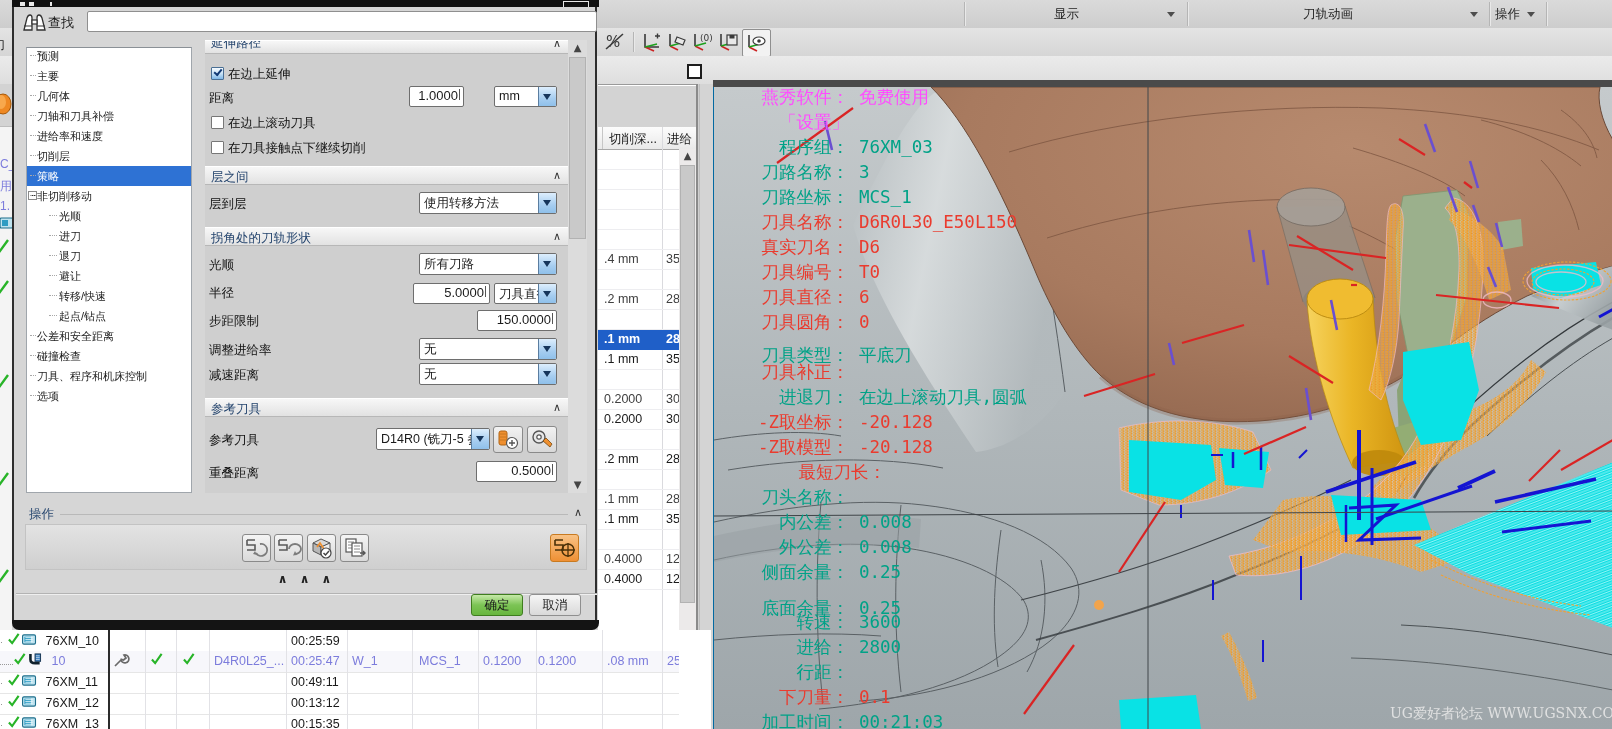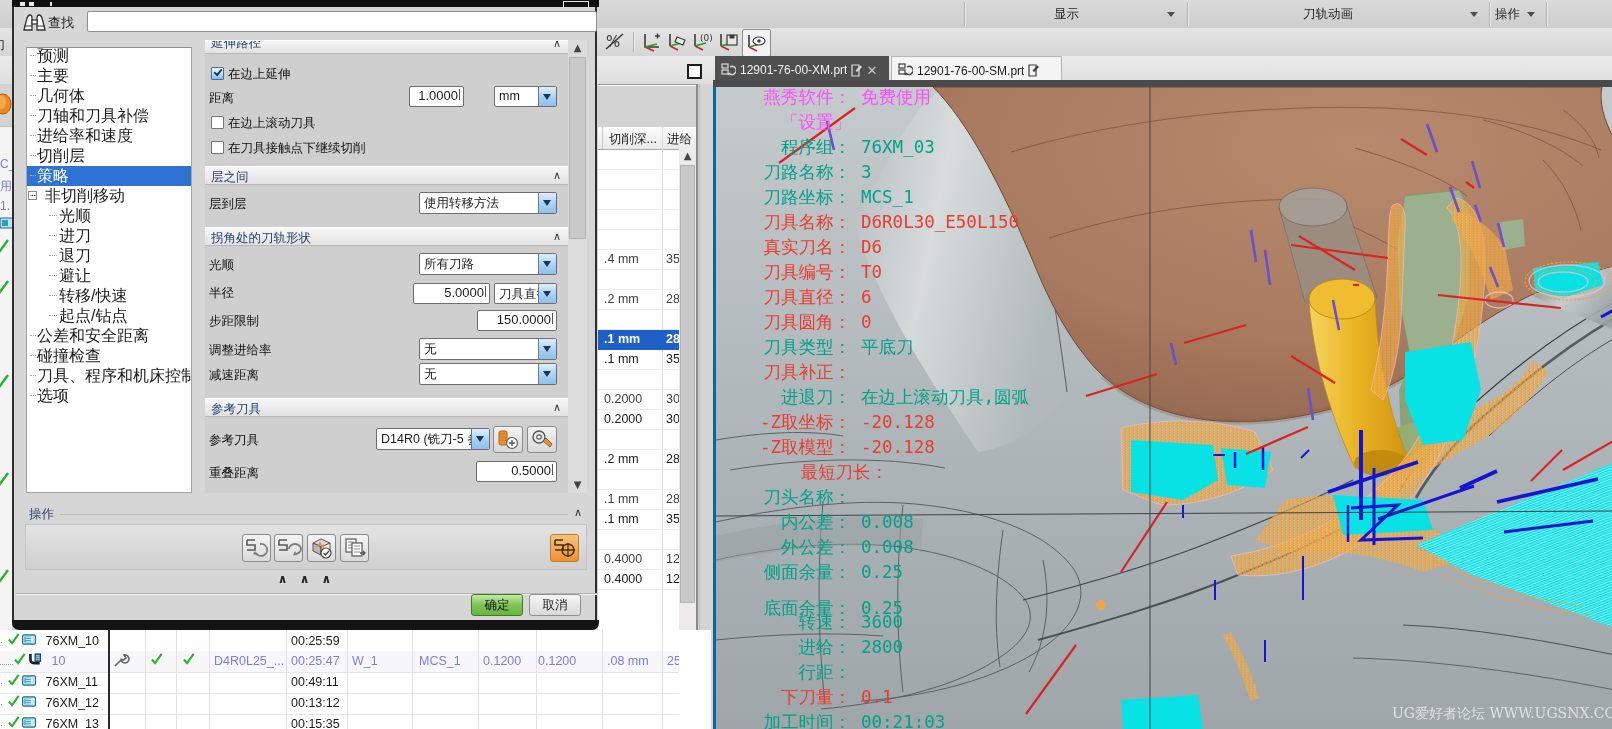--- a/index.html
+++ b/index.html
@@ -50,40 +50,40 @@
   .sliv-chk{position:absolute;left:-6px;}
   
   #btable{left:0;top:630px;width:699px;height:99px;background:#fff;overflow:hidden;padding-left:12px;}
   .brow{position:absolute;left:0;width:679px;height:21px;border-bottom:1px solid #e6e6e6;font-size:12.5px;line-height:20px;white-space:nowrap;}
   .brow.op{background:#f7f7fb;color:#7c7cdc;}
   .bcell{position:absolute;top:0;overflow:hidden;height:21px;}
   .bgrid{position:absolute;top:0;width:1px;height:99px;background:#e2e2e6;z-index:3;}
   .bgrid.dark{background:#2b2b2b;width:1.5px;}
   .chk{display:inline-block;width:14px;height:12px;}
   
-  #viewport{left:713px;top:87px;width:899px;height:642px;overflow:hidden;border-left:3px solid #0369a1;box-sizing:border-box;}
+  #viewport{left:713px;top:87px;width:899px;height:642px;overflow:hidden;border-left:1px solid #0369a1;box-sizing:border-box;}
   #overlay{position:absolute;left:0;top:0;width:330px;}
   .ovl{position:absolute;left:0;height:25px;width:330px;font-family:"DejaVu Sans Mono",monospace;font-size:17.5px;line-height:25px;white-space:nowrap;}
   .ovl .lbl{position:absolute;left:0;width:135px;text-align:right;letter-spacing:0px;}
   .ovl .val{position:absolute;left:145px;}
   .ovl.magenta{color:#ff4cff;}
   .ovl.teal{color:#00a287;}
   .ovl.red{color:#ea3b2e;}
   #watermark{position:absolute;left:676px;top:618px;width:230px;font-family:"DejaVu Serif",serif;font-size:14px;color:#e7e7e7;opacity:.9;white-space:nowrap;}
   
   #dialog{left:12px;top:0;width:587px;height:632px;}
   #dlg-top{position:absolute;left:0;top:0;width:100%;height:7px;background:#101010;}
   #dlg-body{position:absolute;left:0;top:7px;width:585px;height:613px;background:#d6d6d6;border-left:2px solid #2e2e2e;border-right:2px solid #2e2e2e;box-sizing:border-box;}
   #dlg-bottom{position:absolute;left:0;top:620px;width:100%;height:10px;background:#141414;border-radius:0 0 7px 7px;}
   
   #find-label{position:absolute;left:34px;top:7px;font-size:13px;}
   #find-input{position:absolute;left:73px;top:4px;width:500px;height:19px;background:#fff;border:1px solid #8f8f8f;border-radius:2px;font-size:12px;padding:0 4px;}
   
   #tree{position:absolute;left:12px;top:40px;width:166px;height:446px;background:#fff;border:1px solid #a0a6ac;border-top-color:#8a9096;box-sizing:border-box;}
-  .titem{position:absolute;left:0;width:164px;height:20px;line-height:20px;font-size:16px;white-space:nowrap;overflow:hidden;color:#1a1a1a;}
+  .titem{position:absolute;left:0;width:164px;height:20px;line-height:20px;font-size:11px;white-space:nowrap;overflow:hidden;color:#1a1a1a;}
   .titem .dots{position:absolute;top:9px;width:9px;border-top:1px dotted #a8a8a8;}
   .titem[data-level="0"] .tlab{margin-left:10px;}
   .titem[data-level="0"] .dots{left:3px;width:6px;}
   .titem[data-level="1"] .tlab{margin-left:32px;}
   .titem[data-level="1"] .dots{left:22px;width:8px;}
   .titem.selected{background:#2e72d4;color:#fff;}
   .titem .exp{display:none;position:absolute;left:1px;top:5px;width:9px;height:9px;background:#fff;border:1px solid #8a8a8a;box-sizing:border-box;}
   .titem .exp::after{content:"";position:absolute;left:1px;top:3px;width:5px;height:1px;background:#333;}
   .titem[data-expander="minus"] .exp{display:block;}
   .tlab{display:inline-block;}
@@ -174,47 +174,20 @@
         <line x1="4" y1="15" x2="12" y2="19" stroke="#cc2222" stroke-width="1.8"></line>
         <line x1="4" y1="15" x2="15" y2="12" stroke="#1ca01c" stroke-width="1.8"></line>
         <ellipse cx="14" cy="9" rx="6" ry="4" fill="#fff" stroke="#3a3a3a" stroke-width="1.2"></ellipse>
         <circle cx="14" cy="9" r="1.8" fill="#3a3a3a"></circle>
       </svg>
     </div>
   </div>
 
   <div class="abs" id="tabbar"></div>
   <div class="abs" id="tab-square"></div>
-  <div class="abs tab" id="tab1">
-    <svg width="15" height="15" viewBox="0 0 15 15">
-      <rect x="1" y="1" width="6" height="4" fill="none" stroke="#dcdcdc" stroke-width="1.2"></rect>
-      <rect x="1" y="7" width="6" height="4" fill="none" stroke="#dcdcdc" stroke-width="1.2"></rect>
-      <path d="M9,4 a4,4 0 1,1 -1,6" fill="none" stroke="#dcdcdc" stroke-width="1.3"></path>
-      <path d="M8,10 l-2,1.5 l2.6,1" fill="#dcdcdc"></path>
-    </svg>
-    <span class="tab-label">12901-76-00-XM.prt</span>
-    <svg width="12" height="13" viewBox="0 0 12 13">
-      <path d="M1,1 h7 v11 h-7 z" fill="none" stroke="#dcdcdc" stroke-width="1.2"></path>
-      <path d="M6,8 l5,-5 l-1.5,-1.5 l-5,5 z" fill="#dcdcdc"></path>
-    </svg>
-    <span class="tab-close">✕</span>
-  </div>
-  <div class="abs tab" id="tab2">
-    <svg width="15" height="15" viewBox="0 0 15 15">
-      <rect x="1" y="1" width="6" height="4" fill="none" stroke="#3c3c3c" stroke-width="1.2"></rect>
-      <rect x="1" y="7" width="6" height="4" fill="none" stroke="#3c3c3c" stroke-width="1.2"></rect>
-      <path d="M9,4 a4,4 0 1,1 -1,6" fill="none" stroke="#3c3c3c" stroke-width="1.3"></path>
-      <path d="M8,10 l-2,1.5 l2.6,1" fill="#3c3c3c"></path>
-    </svg>
-    <span class="tab-label">12901-76-00-SM.prt</span>
-    <svg width="12" height="13" viewBox="0 0 12 13">
-      <path d="M1,1 h7 v11 h-7 z" fill="none" stroke="#3c3c3c" stroke-width="1.2"></path>
-      <path d="M6,8 l5,-5 l-1.5,-1.5 l-5,5 z" fill="#3c3c3c"></path>
-    </svg>
-  </div>
 
   <div class="abs" id="nav-strip">
     <div id="nav-band"></div>
     <div id="nav-hdr">
       <div class="nav-hcell" style="left:11px;width:52px">切削深...</div>
       <div class="nav-hcell" style="left:69px;width:30px">进给</div>
     </div>
     <div class="nleft-line"></div>
     <div class="ncol-line"></div>
     <div id="nav-rows">
@@ -753,21 +726,21 @@
         <div class="ovl red" style="top: 198px;">
           <span class="lbl">刀具直径：</span>
           <span class="val">6</span>
         </div>
 
         <div class="ovl red" style="top: 223px;">
           <span class="lbl">刀具圆角：</span>
           <span class="val">0</span>
         </div>
 
-        <div class="ovl teal" style="top: 248px;">
+        <div class="ovl teal" style="top: 256px;">
           <span class="lbl">刀具类型：</span>
           <span class="val">平底刀</span>
         </div>
 
         <div class="ovl red" style="top: 273px;">
           <span class="lbl">刀具补正：</span>
           <span class="val"></span>
         </div>
 
         <div class="ovl teal" style="top: 298px;">
@@ -898,21 +871,21 @@
             <span class="dots"></span>
             <span class="tlab">切削层</span>
           </div>
 
           <div class="titem selected" data-level="0" data-expander="" style="top: 118px;">
             
             <span class="dots"></span>
             <span class="tlab">策略</span>
           </div>
 
-          <div class="titem" data-level="0" data-expander="minus" style="top: 138px; padding-left: 8px;">
+          <div class="titem" data-level="0" data-expander="minus" style="top: 138px;">
             <span class="exp"></span>
             <span class="dots"></span>
             <span class="tlab">非切削移动</span>
           </div>
 
           <div class="titem" data-level="1" data-expander="" style="top: 158px;">
             
             <span class="dots"></span>
             <span class="tlab">光顺</span>
           </div>

